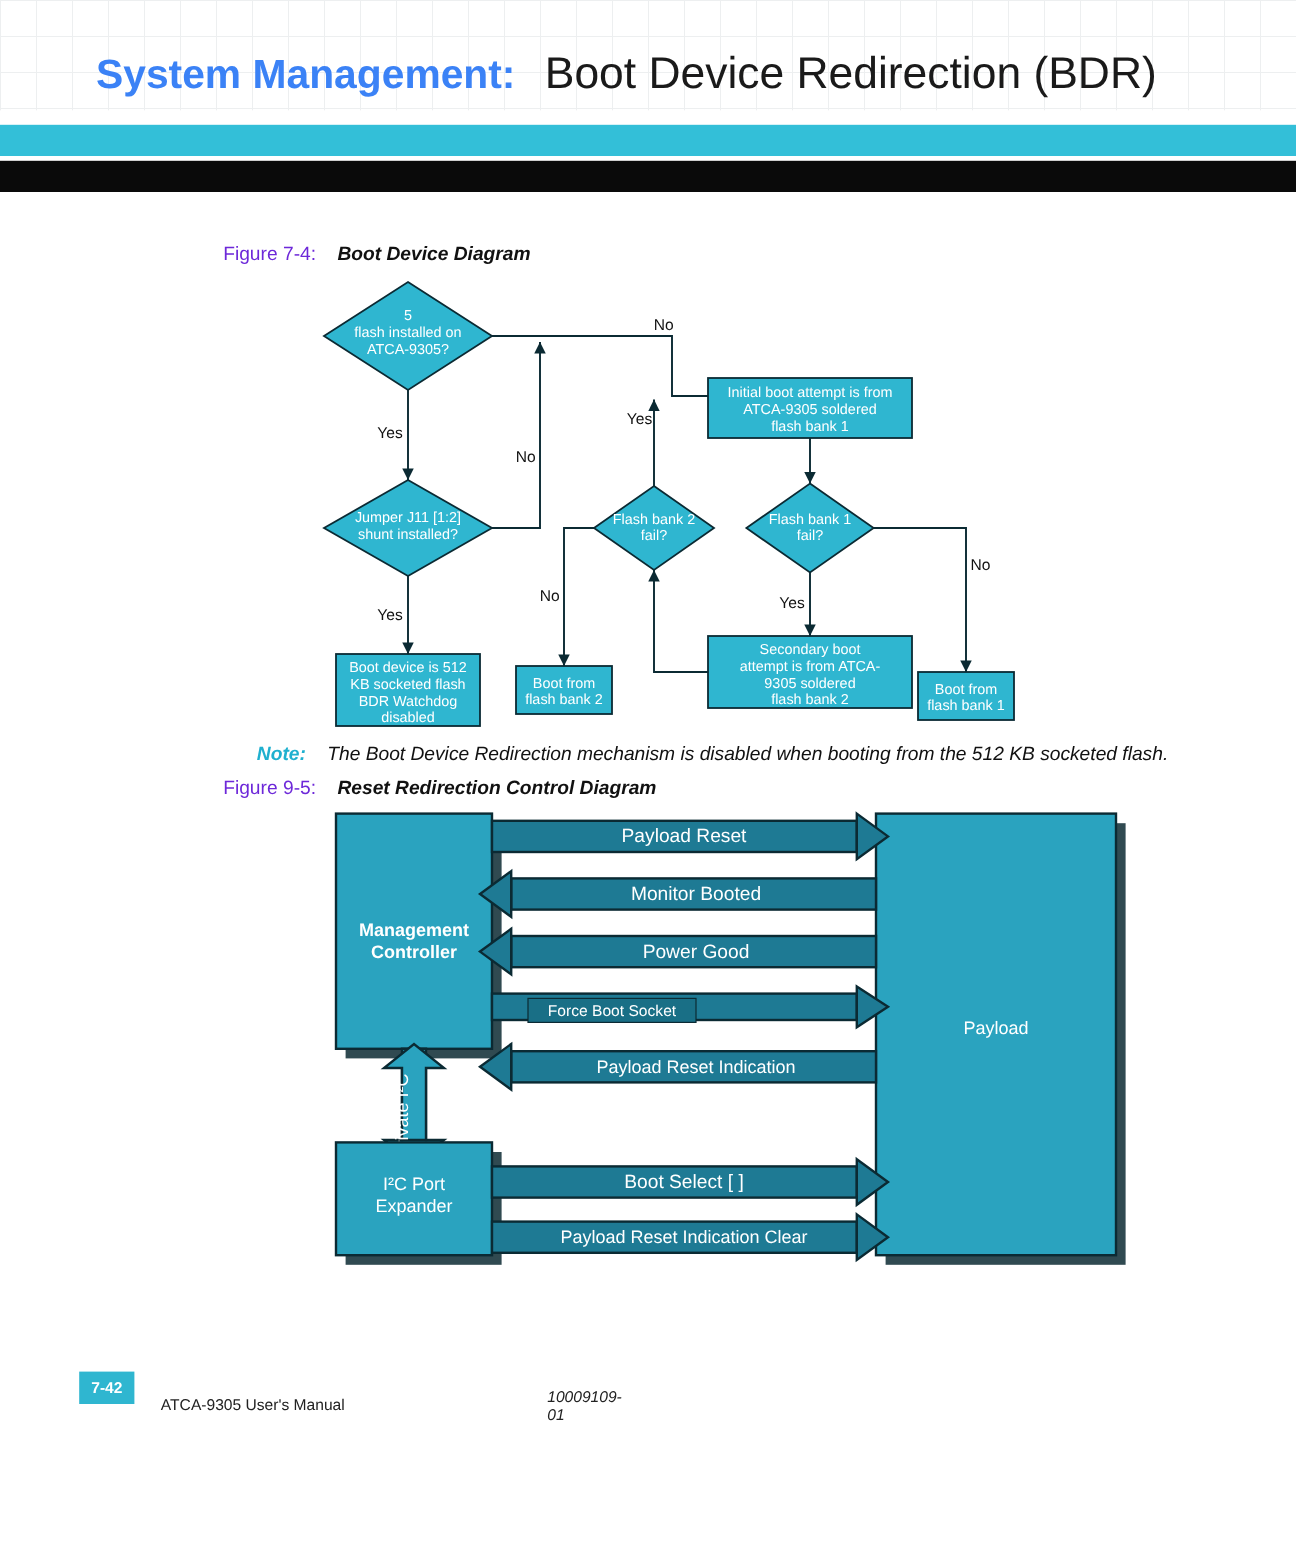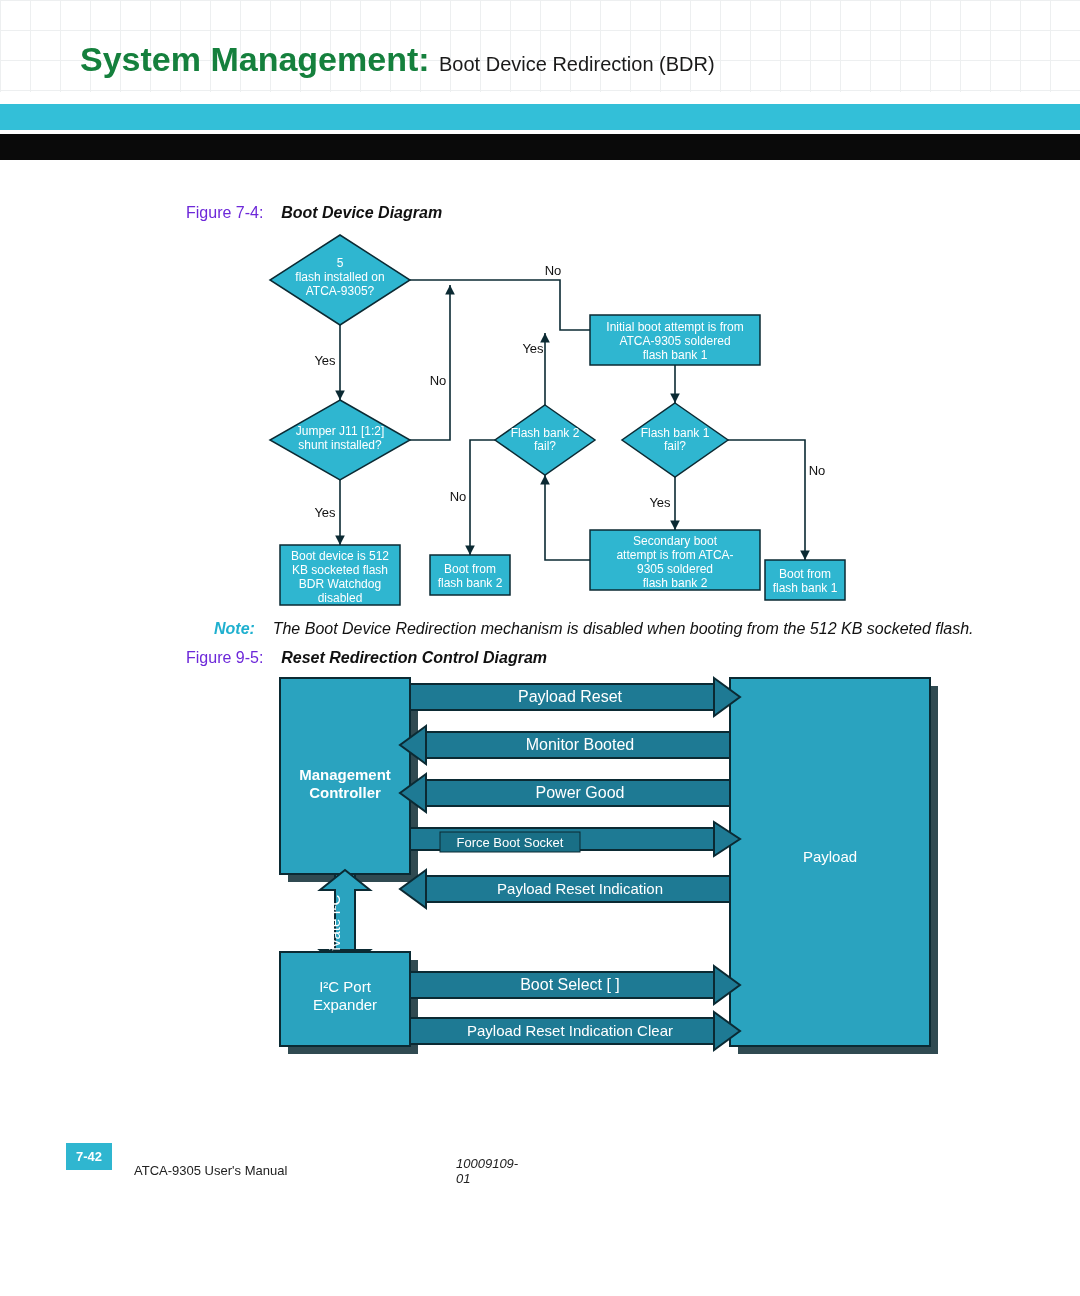--- a/index.html
+++ b/index.html
@@ -17,22 +17,22 @@
     background-image:
       linear-gradient(#eceeef 1px, transparent 1px),
       linear-gradient(90deg, #eceeef 1px, transparent 1px);
     background-size: 30px 30px;
     background-color:#fff;
     opacity:.9;
   }
   .header {
     position: absolute; top: 40px; left: 80px; right: 40px;
   }
-  .header .t1 { font-size: 34px; font-weight: 700; color:#15803d; }
-  .header .t2 { font-size: 20px; font-weight: 400; color:#1a1a1a; margin-left: 5px; }
+  .header .t1 { font-size: 34px; font-weight: 700; color:#3b82f6; }
+  .header .t2 { font-size: 37px; font-weight: 400; color:#1a1a1a; margin-left: 20px; }
   .bar-cyan { position:absolute; left:0; right:0; top:104px; height:26px; background:#33bfd8; }
   .bar-black { position:absolute; left:0; right:0; top:134px; height:26px; background:#0a0a0a; }
 
   .figlabel { position:absolute; font-size:16px; }
   .figlabel .num { color:#6d28d9; font-style:normal; }
   .figlabel .ttl { color:#111; font-style:italic; font-weight:600; }
 
   .notelabel { position:absolute; font-size:16px; font-style:italic; }
   .notelabel .n { color:#1fb0cf; font-weight:600; }
   .notelabel .txt { color:#111; }

